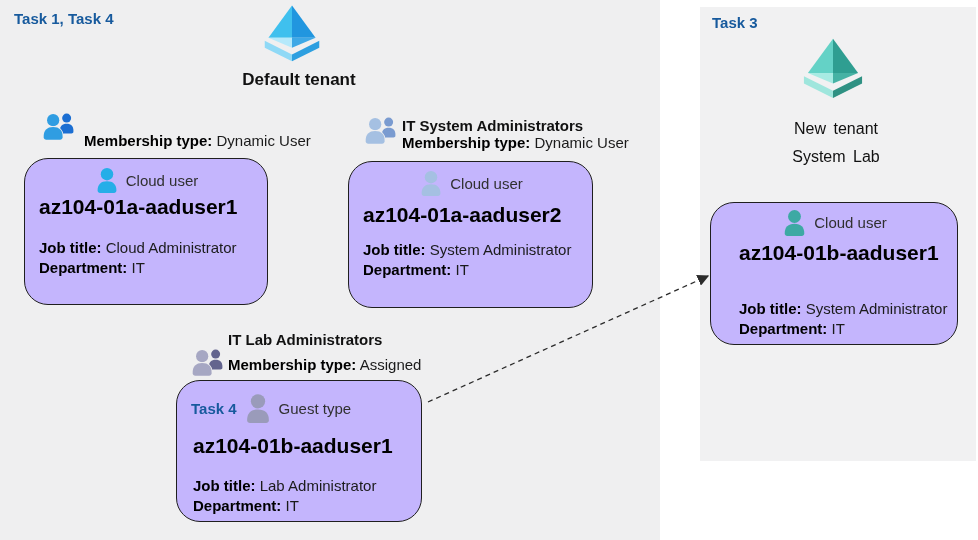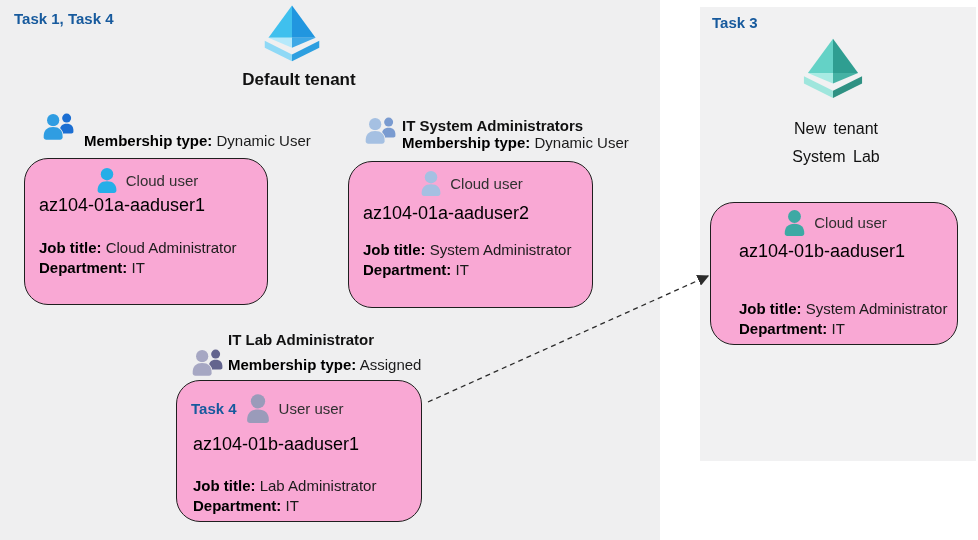--- a/index.html
+++ b/index.html
@@ -12,27 +12,27 @@
   .abs{position:absolute;}
   .left-bg{left:0;top:0;width:660px;height:540px;background:#efeff0;}
   .right-panel{left:700px;top:7px;width:276px;height:454px;background:#f1f1f2;}
   .task{color:#175a9d;font-weight:bold;font-size:15px;}
   .tenant-title{font-weight:bold;font-size:17px;color:#111;text-align:center;}
   .nt-title{font-weight:normal;font-size:16px;color:#111;text-align:center;word-spacing:3px;}
   .grp-name{font-weight:bold;font-size:15px;color:#111;white-space:nowrap;}
   .line{white-space:nowrap;line-height:20px;}
   .line b{color:#000;}
   .ubox{
-    position:absolute;background:#f9a8d4;border:1.4px solid #1f1f1f;
+    position:absolute;background:#c4b5fd;border:1.4px solid #1f1f1f;
     border-radius:24px;box-sizing:border-box;
   }
   .ubox .hdr{position:absolute;left:0;right:0;display:flex;align-items:center;justify-content:center;gap:6px;}
   .ubox .hdr-left{position:absolute;display:flex;align-items:center;gap:6px;}
   .utype{color:#303030;font-size:15px;white-space:nowrap;}
-  .uname{position:absolute;font-weight:normal;font-size:18px;color:#000;white-space:nowrap;}
+  .uname{position:absolute;font-weight:bold;font-size:21px;color:#000;white-space:nowrap;}
   .details{position:absolute;}
   .icon{display:block;}
   .cutout{stroke:#efeff0;stroke-width:1.6px;paint-order:stroke;}
   .arrow-layer{position:absolute;left:0;top:0;width:978px;height:540px;pointer-events:none;}
   .defs{position:absolute;width:0;height:0;overflow:hidden;}
 </style>
 </head>
 <body>
 
 <div id="canvas">
@@ -106,30 +106,30 @@
     <div class="details" style="left:14px;top:78px;">
       <div class="line"><b>Job title:</b> <span>System Administrator</span></div>
       <div class="line"><b>Department:</b> <span>IT</span></div>
     </div>
   </div>
 
   <svg class="abs icon" style="left:190px;top:346px;" width="36" height="32" viewBox="0 0 40 34">
     <use href="#g-person-back" fill="#63648e"></use>
     <use href="#g-person-front" class="cutout" fill="#a6a7c3"></use>
   </svg>
-  <div class="abs grp-name" style="left:228px;top:331px;">IT Lab Administrator</div>
+  <div class="abs grp-name" style="left:228px;top:331px;">IT Lab Administrators</div>
   <div class="abs line" style="left:228px;top:355px;"><b>Membership type:</b> <span>Assigned</span></div>
 
   <div class="ubox" style="left:176px;top:380px;width:246px;height:142px;">
     <div class="hdr-left" style="left:14px;top:12px;">
       <span class="task">Task 4</span>
       <svg class="icon" width="30" height="30" viewBox="0 0 26 26">
         <use href="#g-person26" fill="#9a9bba"></use>
       </svg>
-      <span class="utype">User user</span>
+      <span class="utype">Guest type</span>
     </div>
     <div class="uname" style="left:16px;top:53px;">az104-01b-aaduser1</div>
     <div class="details" style="left:16px;top:95px;">
       <div class="line"><b>Job title:</b> <span>Lab Administrator</span></div>
       <div class="line"><b>Department:</b> <span>IT</span></div>
     </div>
   </div>
 
   <div class="abs right-panel">
     <div class="abs task" style="left:12px;top:7px;">Task 3</div>

